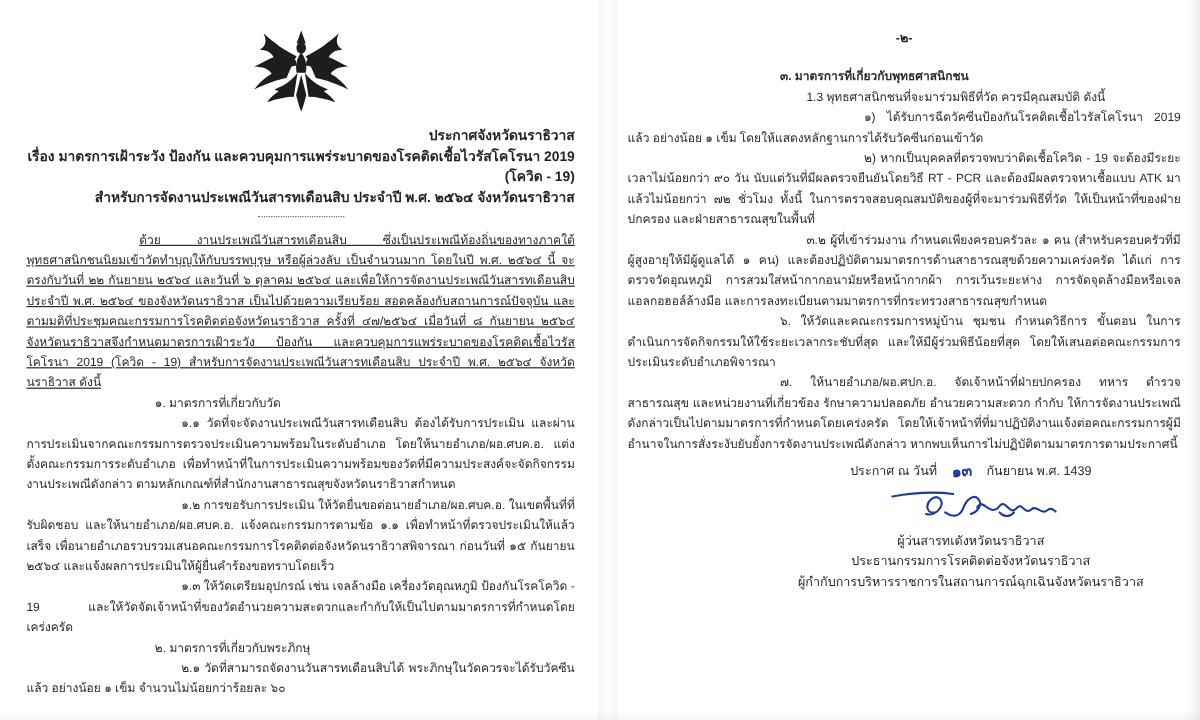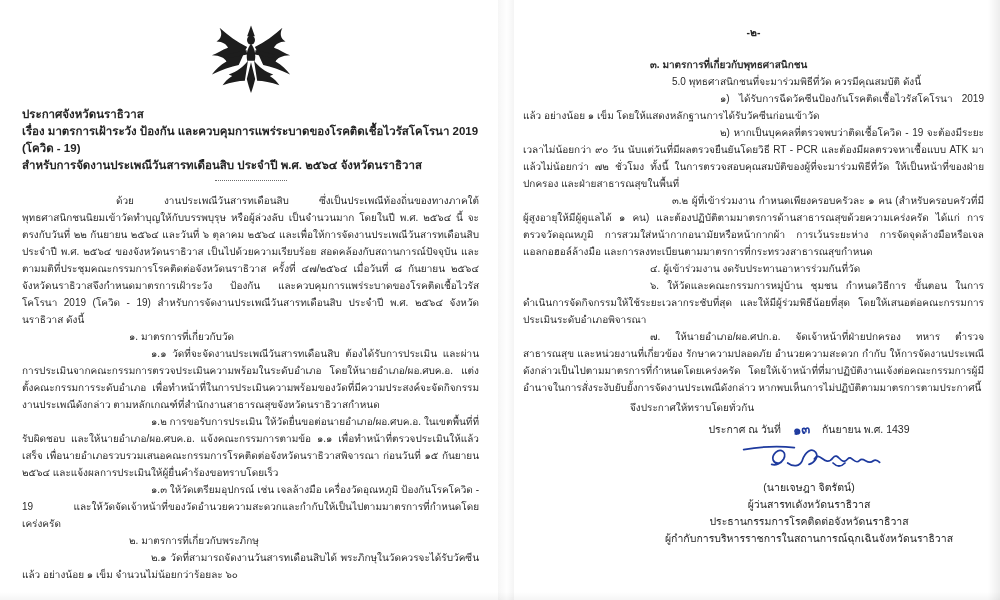--- a/index.html
+++ b/index.html
@@ -17,26 +17,26 @@
   .edge-bottom{position:absolute;left:0;bottom:0;width:1000px;height:8px;
     background:linear-gradient(180deg,rgba(0,0,0,0),rgba(0,0,0,0.04));pointer-events:none;}
 
   .page{position:absolute;top:0;height:600px;background:transparent;}
   .page-left{left:0;width:505px;padding:20px 26px 0 22px;box-sizing:border-box;}
   .page-right{left:505px;width:495px;padding:24px 16px 0 18px;box-sizing:border-box;}
 
   .emblem{width:92px;height:86px;margin:0 auto;display:block;}
   .emblem svg{display:block;width:100%;height:100%;}
 
-  .title-block{text-align:left;}
+  .title-block{text-align:right;}
   .doc-title,.doc-subject{margin:0;font-size:11.5px;font-weight:bold;line-height:17px;color:#242424;}
   .sep{width:72px;height:2px;border-bottom:1.6px dotted #6a6a6a;margin:4px auto 11px auto;}
 
   .p{margin:0;font-size:10px;line-height:17px;text-align:justify;color:#2a2a2a;}
-  .ind-intro{text-indent:94px;}
+  .ind-intro{text-indent:94px;text-decoration:underline;}
   .ind-sec{text-indent:107px;font-weight:normal;}
   .ind-item{text-indent:129px;}
   .ind-sec2{text-indent:127px;font-weight:bold;}
   .ind-item2{text-indent:149px;}
   .ind-sub2{text-indent:197px;}
   .ind-close{text-indent:107px;margin-top:3px;}
 
   .page-num{margin:0 0 15px 0;font-size:10.5px;line-height:17px;text-align:center;font-weight:bold;}
 
   .promulgation{margin-top:4px;font-size:10.5px;line-height:18px;text-align:center;text-indent:0;}
@@ -84,43 +84,40 @@
     <p class="p ind-item">๑.๓ ให้วัดเตรียมอุปกรณ์ เช่น เจลล้างมือ เครื่องวัดอุณหภูมิ ป้องกันโรคโควิด - 19 และให้วัดจัดเจ้าหน้าที่ของวัดอำนวยความสะดวกและกำกับให้เป็นไปตามมาตรการที่กำหนดโดยเคร่งครัด</p>
     <p class="p ind-sec">๒. มาตรการที่เกี่ยวกับพระภิกษุ</p>
     <p class="p ind-item">๒.๑ วัดที่สามารถจัดงานวันสารทเดือนสิบได้ พระภิกษุในวัดควรจะได้รับวัคซีนแล้ว อย่างน้อย ๑ เข็ม จำนวนไม่น้อยกว่าร้อยละ ๖๐</p>
 
   </div>
 
   <div class="page page-right">
     <p class="page-num">-๒-</p>
 
     <p class="p ind-sec2">๓. มาตรการที่เกี่ยวกับพุทธศาสนิกชน</p>
-    <p class="p ind-item2">5.0 พุทธศาสนิกชนที่จะมาร่วมพิธีที่วัด ควรมีคุณสมบัติ ดังนี้</p>
+    <p class="p ind-item2">1.3 พุทธศาสนิกชนที่จะมาร่วมพิธีที่วัด ควรมีคุณสมบัติ ดังนี้</p>
     <p class="p ind-sub2">๑) ได้รับการฉีดวัคซีนป้องกันโรคติดเชื้อไวรัสโคโรนา 2019 แล้ว อย่างน้อย ๑ เข็ม โดยให้แสดงหลักฐานการได้รับวัคซีนก่อนเข้าวัด</p>
     <p class="p ind-sub2">๒) หากเป็นบุคคลที่ตรวจพบว่าติดเชื้อโควิด - 19 จะต้องมีระยะเวลาไม่น้อยกว่า ๙๐ วัน นับแต่วันที่มีผลตรวจยืนยันโดยวิธี RT - PCR และต้องมีผลตรวจหาเชื้อแบบ ATK มาแล้วไม่น้อยกว่า ๗๒ ชั่วโมง ทั้งนี้ ในการตรวจสอบคุณสมบัติของผู้ที่จะมาร่วมพิธีที่วัด ให้เป็นหน้าที่ของฝ่ายปกครอง และฝ่ายสาธารณสุขในพื้นที่</p>
     <p class="p ind-item2">๓.๒ ผู้ที่เข้าร่วมงาน กำหนดเพียงครอบครัวละ ๑ คน (สำหรับครอบครัวที่มีผู้สูงอายุให้มีผู้ดูแลได้ ๑ คน) และต้องปฏิบัติตามมาตรการด้านสาธารณสุขด้วยความเคร่งครัด ได้แก่ การตรวจวัดอุณหภูมิ การสวมใส่หน้ากากอนามัยหรือหน้ากากผ้า การเว้นระยะห่าง การจัดจุดล้างมือหรือเจลแอลกอฮอล์ล้างมือ และการลงทะเบียนตามมาตรการที่กระทรวงสาธารณสุขกำหนด</p>
-    <p class="p ind-sec2" style="font-weight:normal">๔. ผู้เข้าร่วมงาน งดรับประทานอาหารร่วมกันที่วัด</p>
     <p class="p ind-sec2" style="font-weight:normal">๖. ให้วัดและคณะกรรมการหมู่บ้าน ชุมชน กำหนดวิธีการ ขั้นตอน ในการดำเนินการจัดกิจกรรมให้ใช้ระยะเวลากระชับที่สุด และให้มีผู้ร่วมพิธีน้อยที่สุด โดยให้เสนอต่อคณะกรรมการประเมินระดับอำเภอพิจารณา</p>
     <p class="p ind-sec2" style="font-weight:normal">๗. ให้นายอำเภอ/ผอ.ศปก.อ. จัดเจ้าหน้าที่ฝ่ายปกครอง ทหาร ตำรวจ สาธารณสุข และหน่วยงานที่เกี่ยวข้อง รักษาความปลอดภัย อำนวยความสะดวก กำกับ ให้การจัดงานประเพณีดังกล่าวเป็นไปตามมาตรการที่กำหนดโดยเคร่งครัด โดยให้เจ้าหน้าที่ที่มาปฏิบัติงานแจ้งต่อคณะกรรมการผู้มีอำนาจในการสั่งระงับยับยั้งการจัดงานประเพณีดังกล่าว หากพบเห็นการไม่ปฏิบัติตามมาตรการตามประกาศนี้</p>
-    <p class="p ind-close">จึงประกาศให้ทราบโดยทั่วกัน</p>
 
     <div class="sign-block">
       <p class="p promulgation">
         <span>ประกาศ  ณ  วันที่</span><span class="hand-day">๑๓</span><span>กันยายน  พ.ศ. 1439</span>
       </p>
       <svg class="sig-svg" viewBox="0 0 220 60" aria-hidden="true">
         <g fill="none" stroke="#1e3a9e" stroke-width="2.6" stroke-linecap="round" stroke-linejoin="round">
           <path d="M12 16 C40 11 66 10 88 13"></path>
           <path d="M66 36 C56 38 52 28 60 20 C68 13 77 20 72 30 C68 37 60 40 54 38"></path>
           <path d="M78 36 C86 42 96 42 100 32 C104 20 114 12 120 20 C125 27 118 36 110 38"></path>
           <path d="M118 30 C126 16 134 44 146 28 C154 18 158 42 168 30 C174 23 178 40 186 32 C192 26 198 40 206 33 C210 30 214 33 216 35"></path>
           <path d="M146 36 C152 42 158 42 164 36"></path>
         </g>
       </svg>
-      <p class="signer">(นายเจษฎา  จิตรัตน์)</p>
       <p class="signer">ผู้ว่นสารทเดังหวัดนราธิวาส</p>
       <p class="signer">ประธานกรรมการโรคติดต่อจังหวัดนราธิวาส</p>
       <p class="signer">ผู้กำกับการบริหารราชการในสถานการณ์ฉุกเฉินจังหวัดนราธิวาส</p>
     </div>
   </div>
 
   <div class="seam"></div>
   <div class="edge-right"></div>
   <div class="edge-bottom"></div>
 </div>

